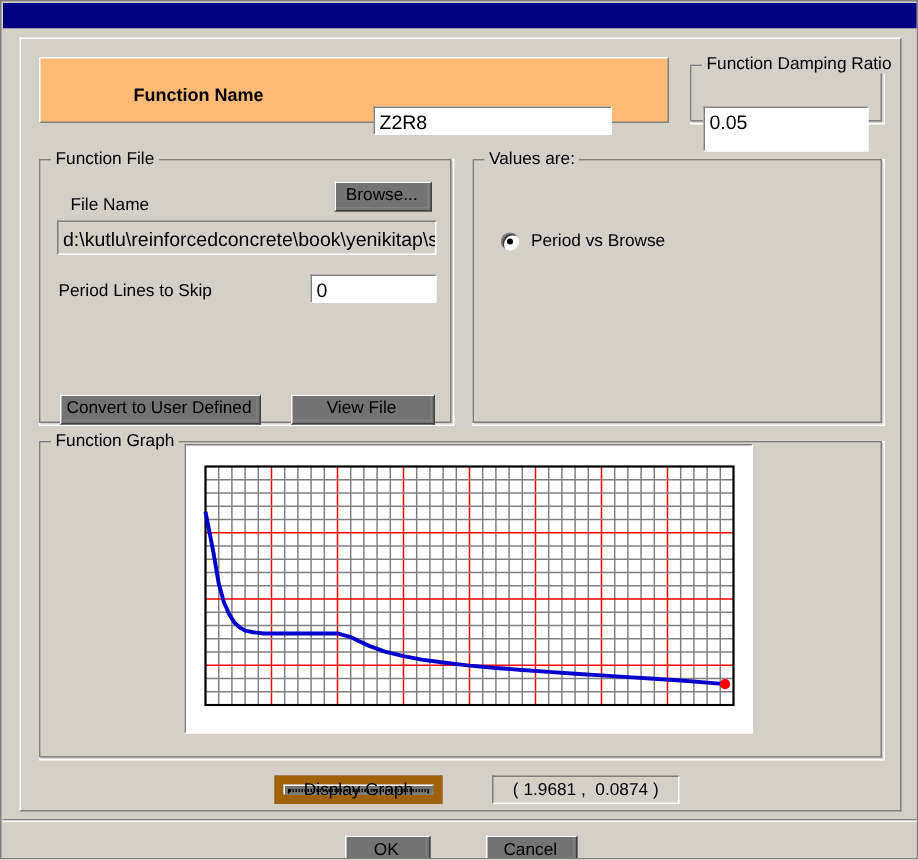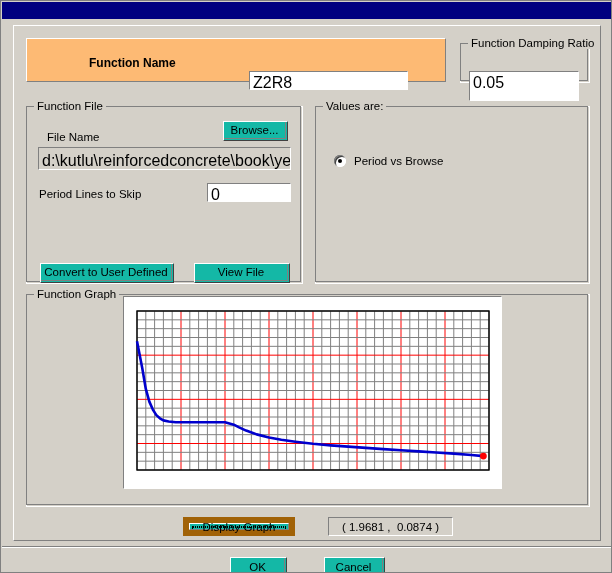--- a/index.html
+++ b/index.html
@@ -104,34 +104,34 @@
 
   
   .textbox {
     position: absolute;
     background: #ffffff;
     border-top: 1px solid #808080;
     border-left: 1px solid #808080;
     border-right: 1px solid #ffffff;
     border-bottom: 1px solid #ffffff;
     box-sizing: border-box;
-    font-size: 16px;
+    font-size: 13px;
     line-height: 1;
     padding: 3px 2px 0 3px;
     overflow: hidden;
     white-space: nowrap;
   }
   .textbox.disabled {
     background: #d4d0c8;
   }
 
   
   .btn {
     position: absolute;
-    background: #14b8a6;
+    background: #737373;
     border-top: 1px solid #ffffff;
     border-left: 1px solid #ffffff;
     border-right: 1px solid #404040;
     border-bottom: 1px solid #404040;
     box-sizing: border-box;
     font-size: 11.5px;
     text-align: center;
     cursor: default;
     color: #000;
   }

